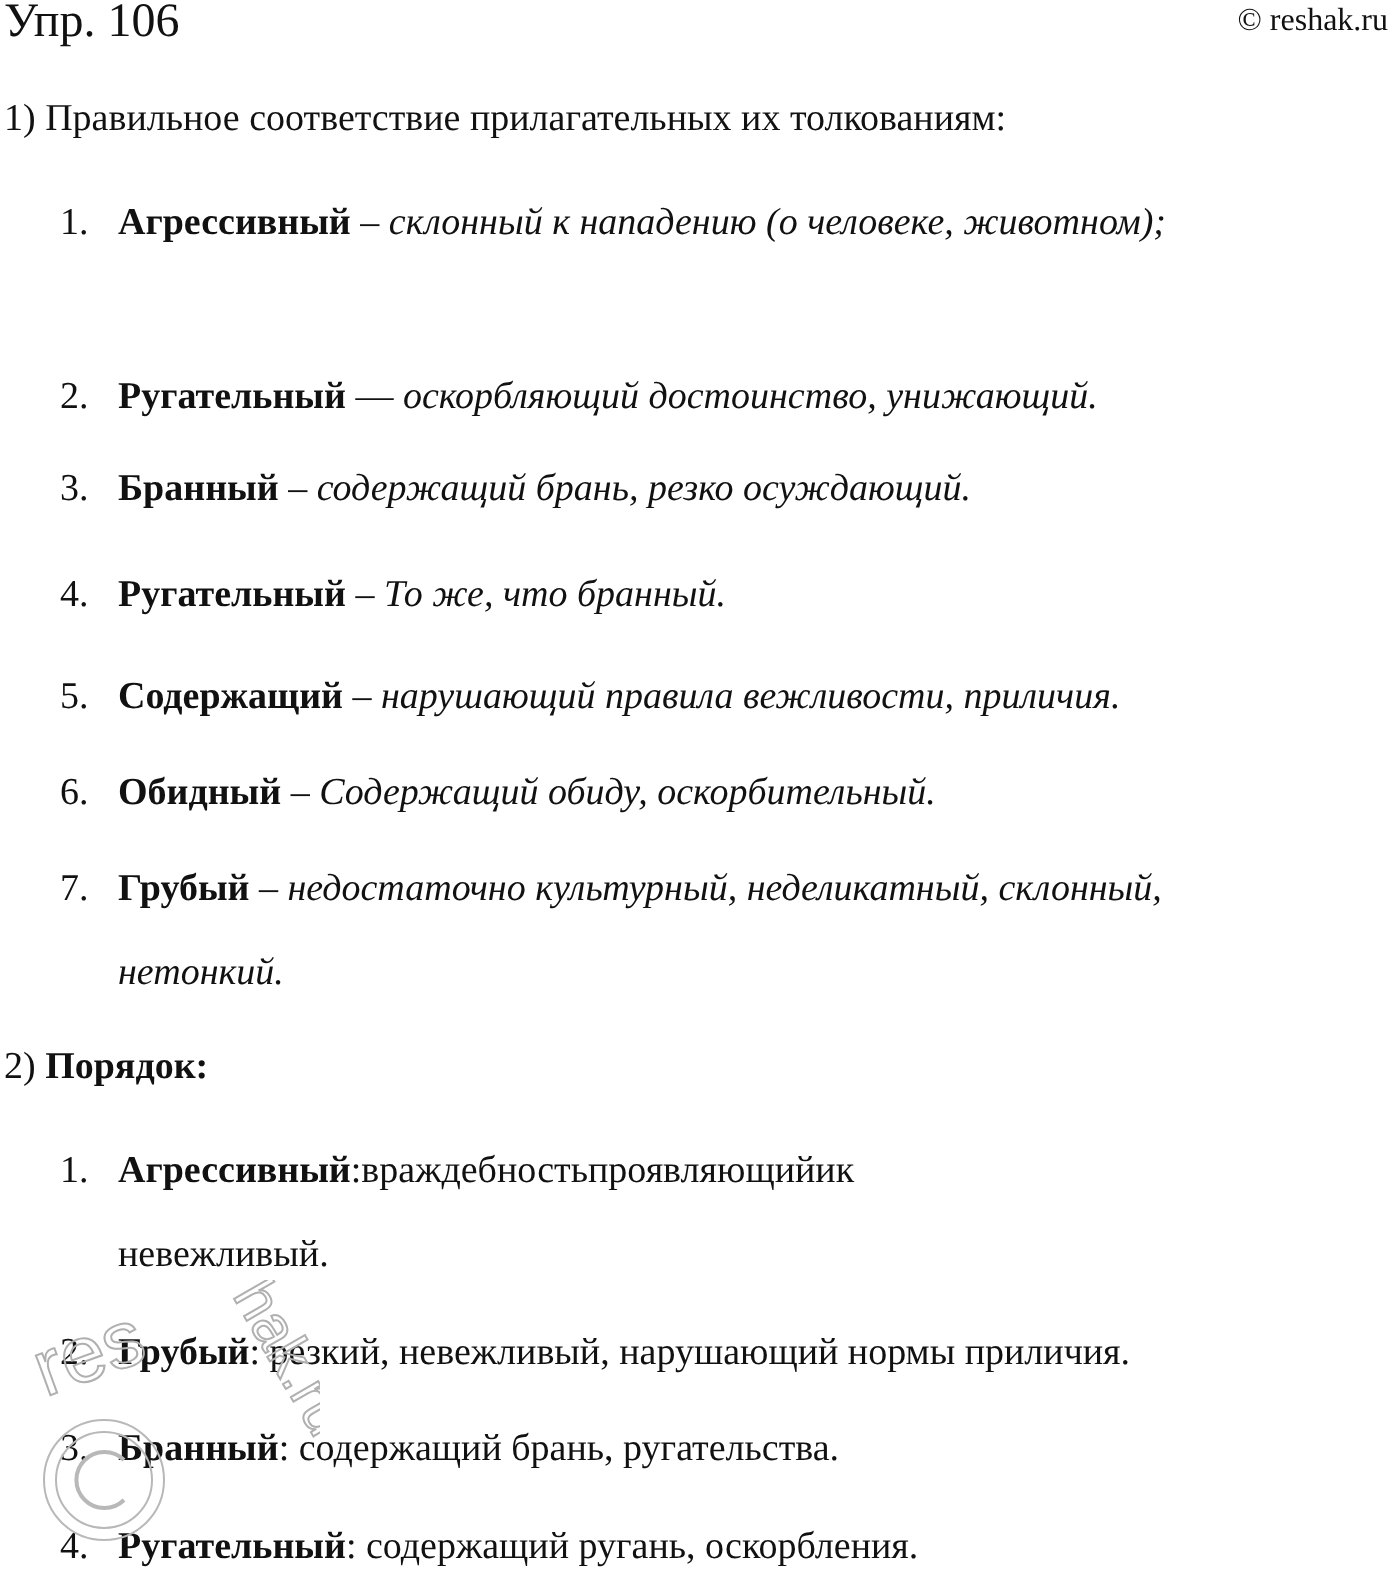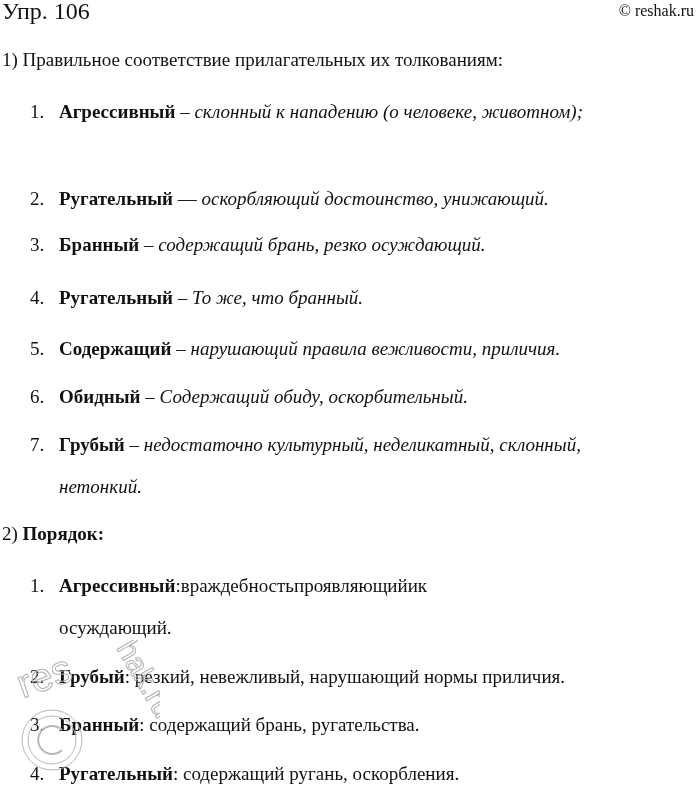--- a/index.html
+++ b/index.html
@@ -146,21 +146,21 @@
 
 <div class="item" style="top:574px;">
   <span class="num">1.</span>
   <div class="body justify-line">
     <span class="nowrap"><span class="term">Агрессивный</span><span>:</span></span>
     <span>враждебность</span>
     <span>проявляющий</span>
     <span>и</span>
     <span>к</span>
   </div>
-  <div class="line2" style="top:42px;">осуждающий.</div>
+  <div class="line2" style="top:42px;">невежливый.</div>
 </div>
 
 <div class="item" style="top:665px;">
   <span class="num">2.</span>
   <div class="body nowrap">
     <span class="term">Грубый</span><span>:</span><span> резкий, невежливый, нарушающий нормы приличия.</span>
   </div>
 </div>
 
 <div class="item" style="top:713px;">

